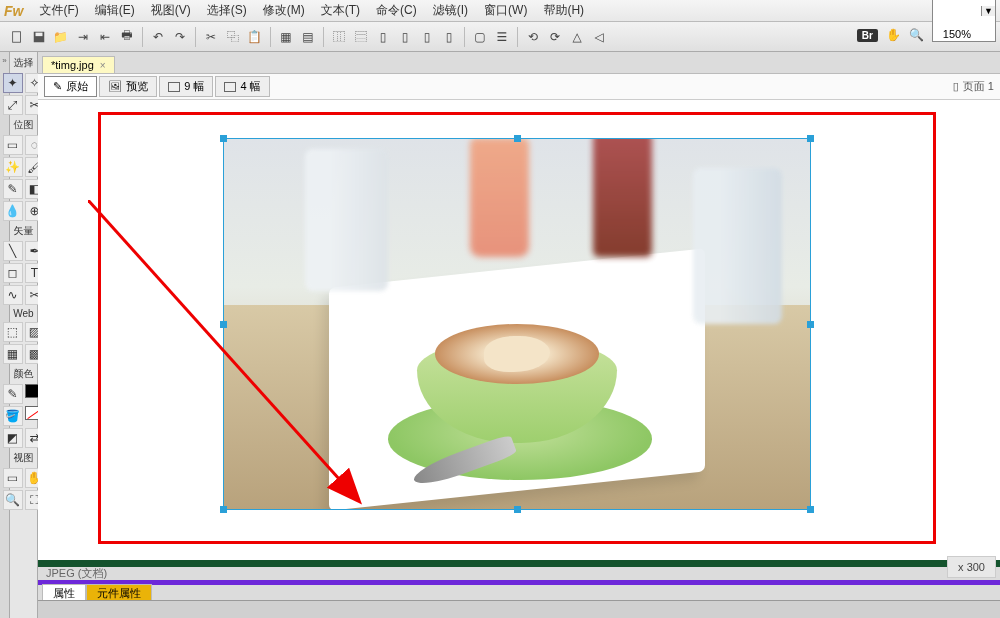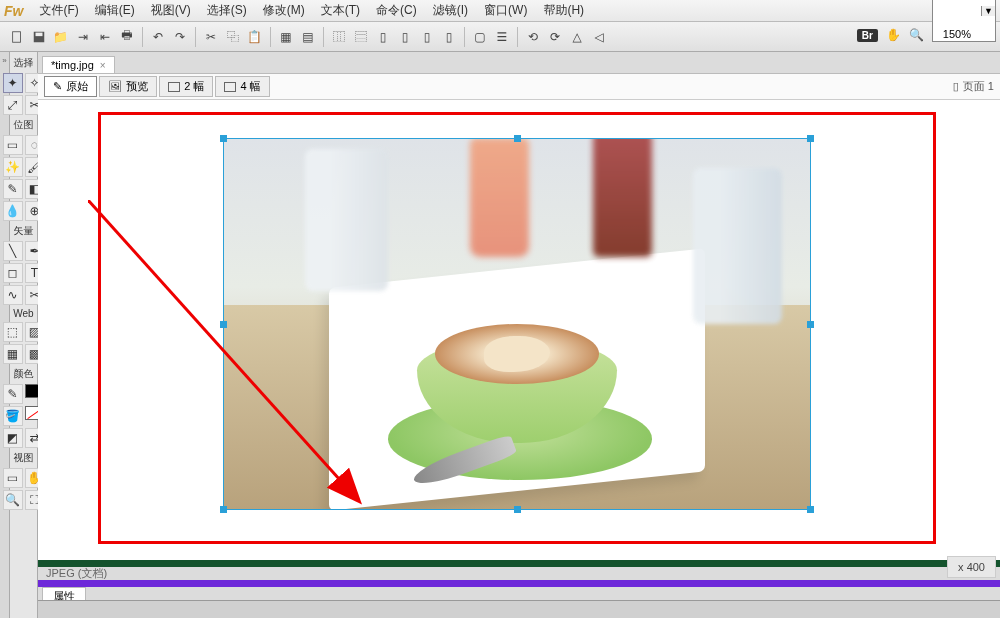--- a/index.html
+++ b/index.html
@@ -26,21 +26,21 @@
 .tp-row { display: flex; gap: 2px; margin: 1px 0; }
 .tp-btn { width: 20px; height: 20px; background: #eee; border: 1px solid #ccc; display:flex; align-items:center; justify-content:center; font-size:12px; color:#333; cursor:pointer; }
 .tp-btn.sel { background: #d0d8e8; border-color: #88a; }
 .color-swatch { width: 20px; height: 14px; border: 1px solid #666; }
 .sw-black { background: #000; }
 .sw-none { background: #fff; position: relative; }
 .sw-none::after { content:''; position:absolute; left:0; right:0; top:50%; border-top:1px solid red; transform:rotate(-35deg); }
 
 .doc-area { flex: 1; background: #e6e6e6; display: flex; flex-direction: column; }
 .tabbar { height: 22px; background: #dcdcdc; display: flex; align-items: flex-end; padding-left: 4px; border-bottom: 1px solid #bbb; }
-.doc-tab { background: #ffffff; border: 1px solid #bbb; border-bottom: none; padding: 2px 8px; font-size: 11px; display:flex; align-items:center; gap:6px; }
+.doc-tab { background: #fef9c3; border: 1px solid #bbb; border-bottom: none; padding: 2px 8px; font-size: 11px; display:flex; align-items:center; gap:6px; }
 .tab-close { font-size: 10px; color: #888; cursor:pointer; }
 
 .viewbar { height: 26px; background: #fafafa; border-bottom: 1px solid #ccc; display: flex; align-items: center; padding: 0 6px; gap: 2px; }
 .vb-btn { border: 1px solid #bbb; background: #eee; padding: 2px 8px; font-size: 11px; cursor:pointer; display:flex; align-items:center; gap:4px; }
 .vb-btn.active { background: #fff; border-color: #888; }
 .vb-right { margin-left: auto; display:flex; align-items:center; gap:4px; font-size:11px; color:#555; }
 .mini-ic { width:12px; height:10px; border:1px solid #666; display:inline-block; }
 
 .canvas-wrap { flex: 1; background: #fff; position: relative; overflow: hidden; }
 .red-box { position: absolute; left: 60px; top: 12px; width: 838px; height: 432px; border: 3px solid #e00; }
@@ -62,21 +62,21 @@
 .p-cup { position:absolute; left:33%; bottom:18%; width:34%; height:28%; background:linear-gradient(180deg,#c8e29e,#9ecf6e); border-radius:50% 50% 48% 48% / 30% 30% 70% 70%; }
 .p-latte { position:absolute; left:36%; bottom:34%; width:28%; height:16%; background:radial-gradient(ellipse,#f4e4c8 25%,#c89060 70%); border-radius:50%; }
 .p-latte::after{ content:''; position:absolute; left:30%; top:20%; width:40%; height:60%; background:#f4e4c8; border-radius:50% 50% 60% 40%; }
 .p-spoon { position:absolute; left:32%; bottom:10%; width:18%; height:6%; background:linear-gradient(90deg,#888,#ccc); border-radius:50% 20% 20% 50%; transform:rotate(-20deg); }
 
 .arrow-svg { position:absolute; left:50px; top:100px; pointer-events:none; }
 
 .statusbar { height: 20px; background: #dcdcdc; border-top:7px solid #14532d; display:flex; align-items:center; padding:0 8px; font-size:11px; color:#666; }
 .status-right { position:absolute; right:4px; bottom:40px; background:#e8e8e8; border:1px solid #ccc; padding:4px 10px; font-size:11px; color:#444; }
 
-.prop-tabs { height: 20px; background:#dcdcdc; display:flex; align-items:flex-start; padding-left:4px; border-top:7px solid #6d28d9;flex-direction:column; }
+.prop-tabs { height: 20px; background:#dcdcdc; display:flex; align-items:center; padding-left:4px; border-top:5px solid #6d28d9; }
 .ptab { background:#eab308; border:1px solid #bbb; border-bottom:none; padding:1px 10px; font-size:11px; }
 .ptab.active { background:#fff; }
 .prop-body { height:18px; background:#d0d0d0; border-top:1px solid #999; }
 
 svg.ic { width:14px; height:14px; }
 </style>
 </head>
 <body>
 
 <div class="menubar">
@@ -238,21 +238,21 @@
       <div class="vb-btn active">
         <span>✎</span>
         <span>原始</span>
       </div>
       <div class="vb-btn">
         <span>🖼</span>
         <span>预览</span>
       </div>
       <div class="vb-btn">
         <span class="mini-ic"></span>
-        <span>2 幅</span>
+        <span>9 幅</span>
       </div>
       <div class="vb-btn">
         <span class="mini-ic"></span>
         <span>4 幅</span>
       </div>
       <div class="vb-right">
         <span>▯</span>
         <span>页面 1</span>
       </div>
     </div>
@@ -297,13 +297,13 @@
     </div>
 
     <div class="prop-tabs">
       <div class="ptab active">属性</div>
       <div class="ptab">元件属性</div>
     </div>
     <div class="prop-body"></div>
   </div>
 </div>
 
-<div class="status-right">x 400</div>
+<div class="status-right">x 300</div>
 
 </body></html>

